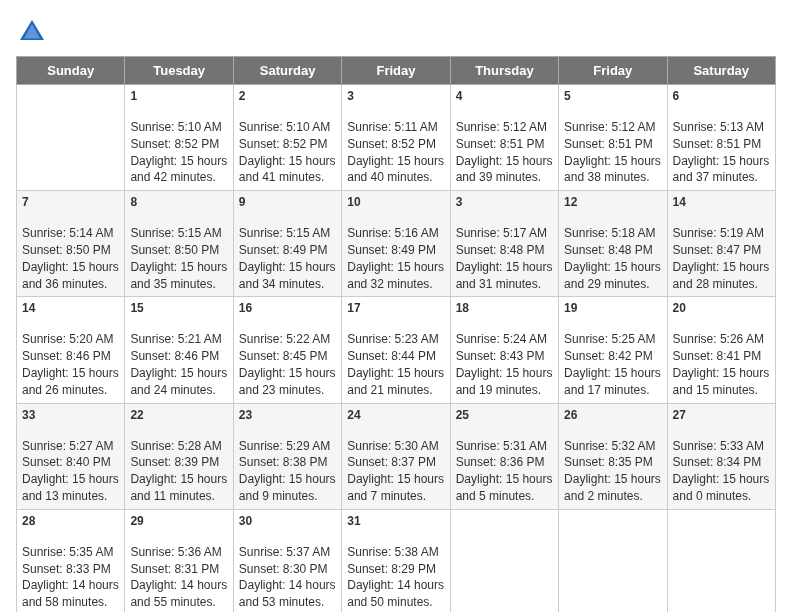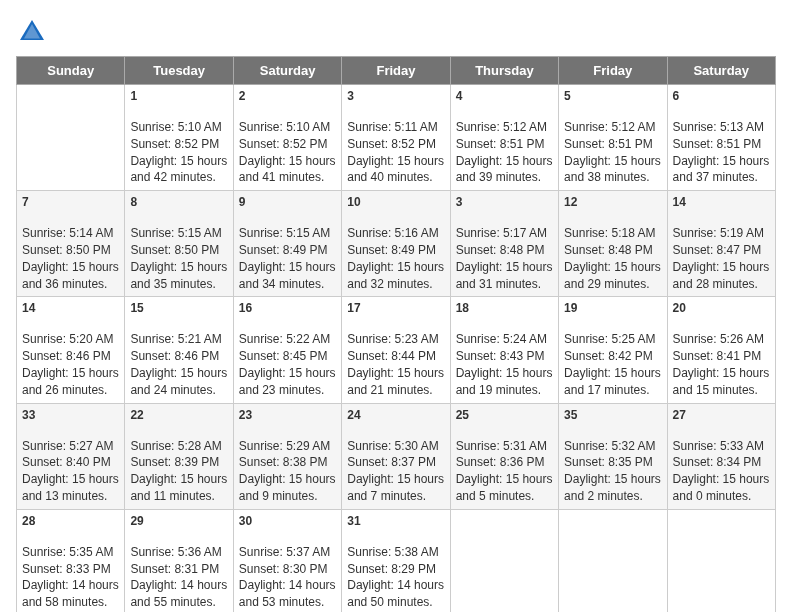--- a/index.html
+++ b/index.html
@@ -233,21 +233,21 @@
         </td>
         <td>
           <span class="day-num">24</span>
           <div class="cell-text">Sunrise: 5:30 AM<br>Sunset: 8:37 PM<br>Daylight: 15 hours and 7 minutes.</div>
         </td>
         <td>
           <span class="day-num">25</span>
           <div class="cell-text">Sunrise: 5:31 AM<br>Sunset: 8:36 PM<br>Daylight: 15 hours and 5 minutes.</div>
         </td>
         <td>
-          <span class="day-num">35</span>
+          <span class="day-num">26</span>
           <div class="cell-text">Sunrise: 5:32 AM<br>Sunset: 8:35 PM<br>Daylight: 15 hours and 2 minutes.</div>
         </td>
         <td>
           <span class="day-num">27</span>
           <div class="cell-text">Sunrise: 5:33 AM<br>Sunset: 8:34 PM<br>Daylight: 15 hours and 0 minutes.</div>
         </td>
       </tr>
       <tr>
         <td>
           <span class="day-num">28</span>

